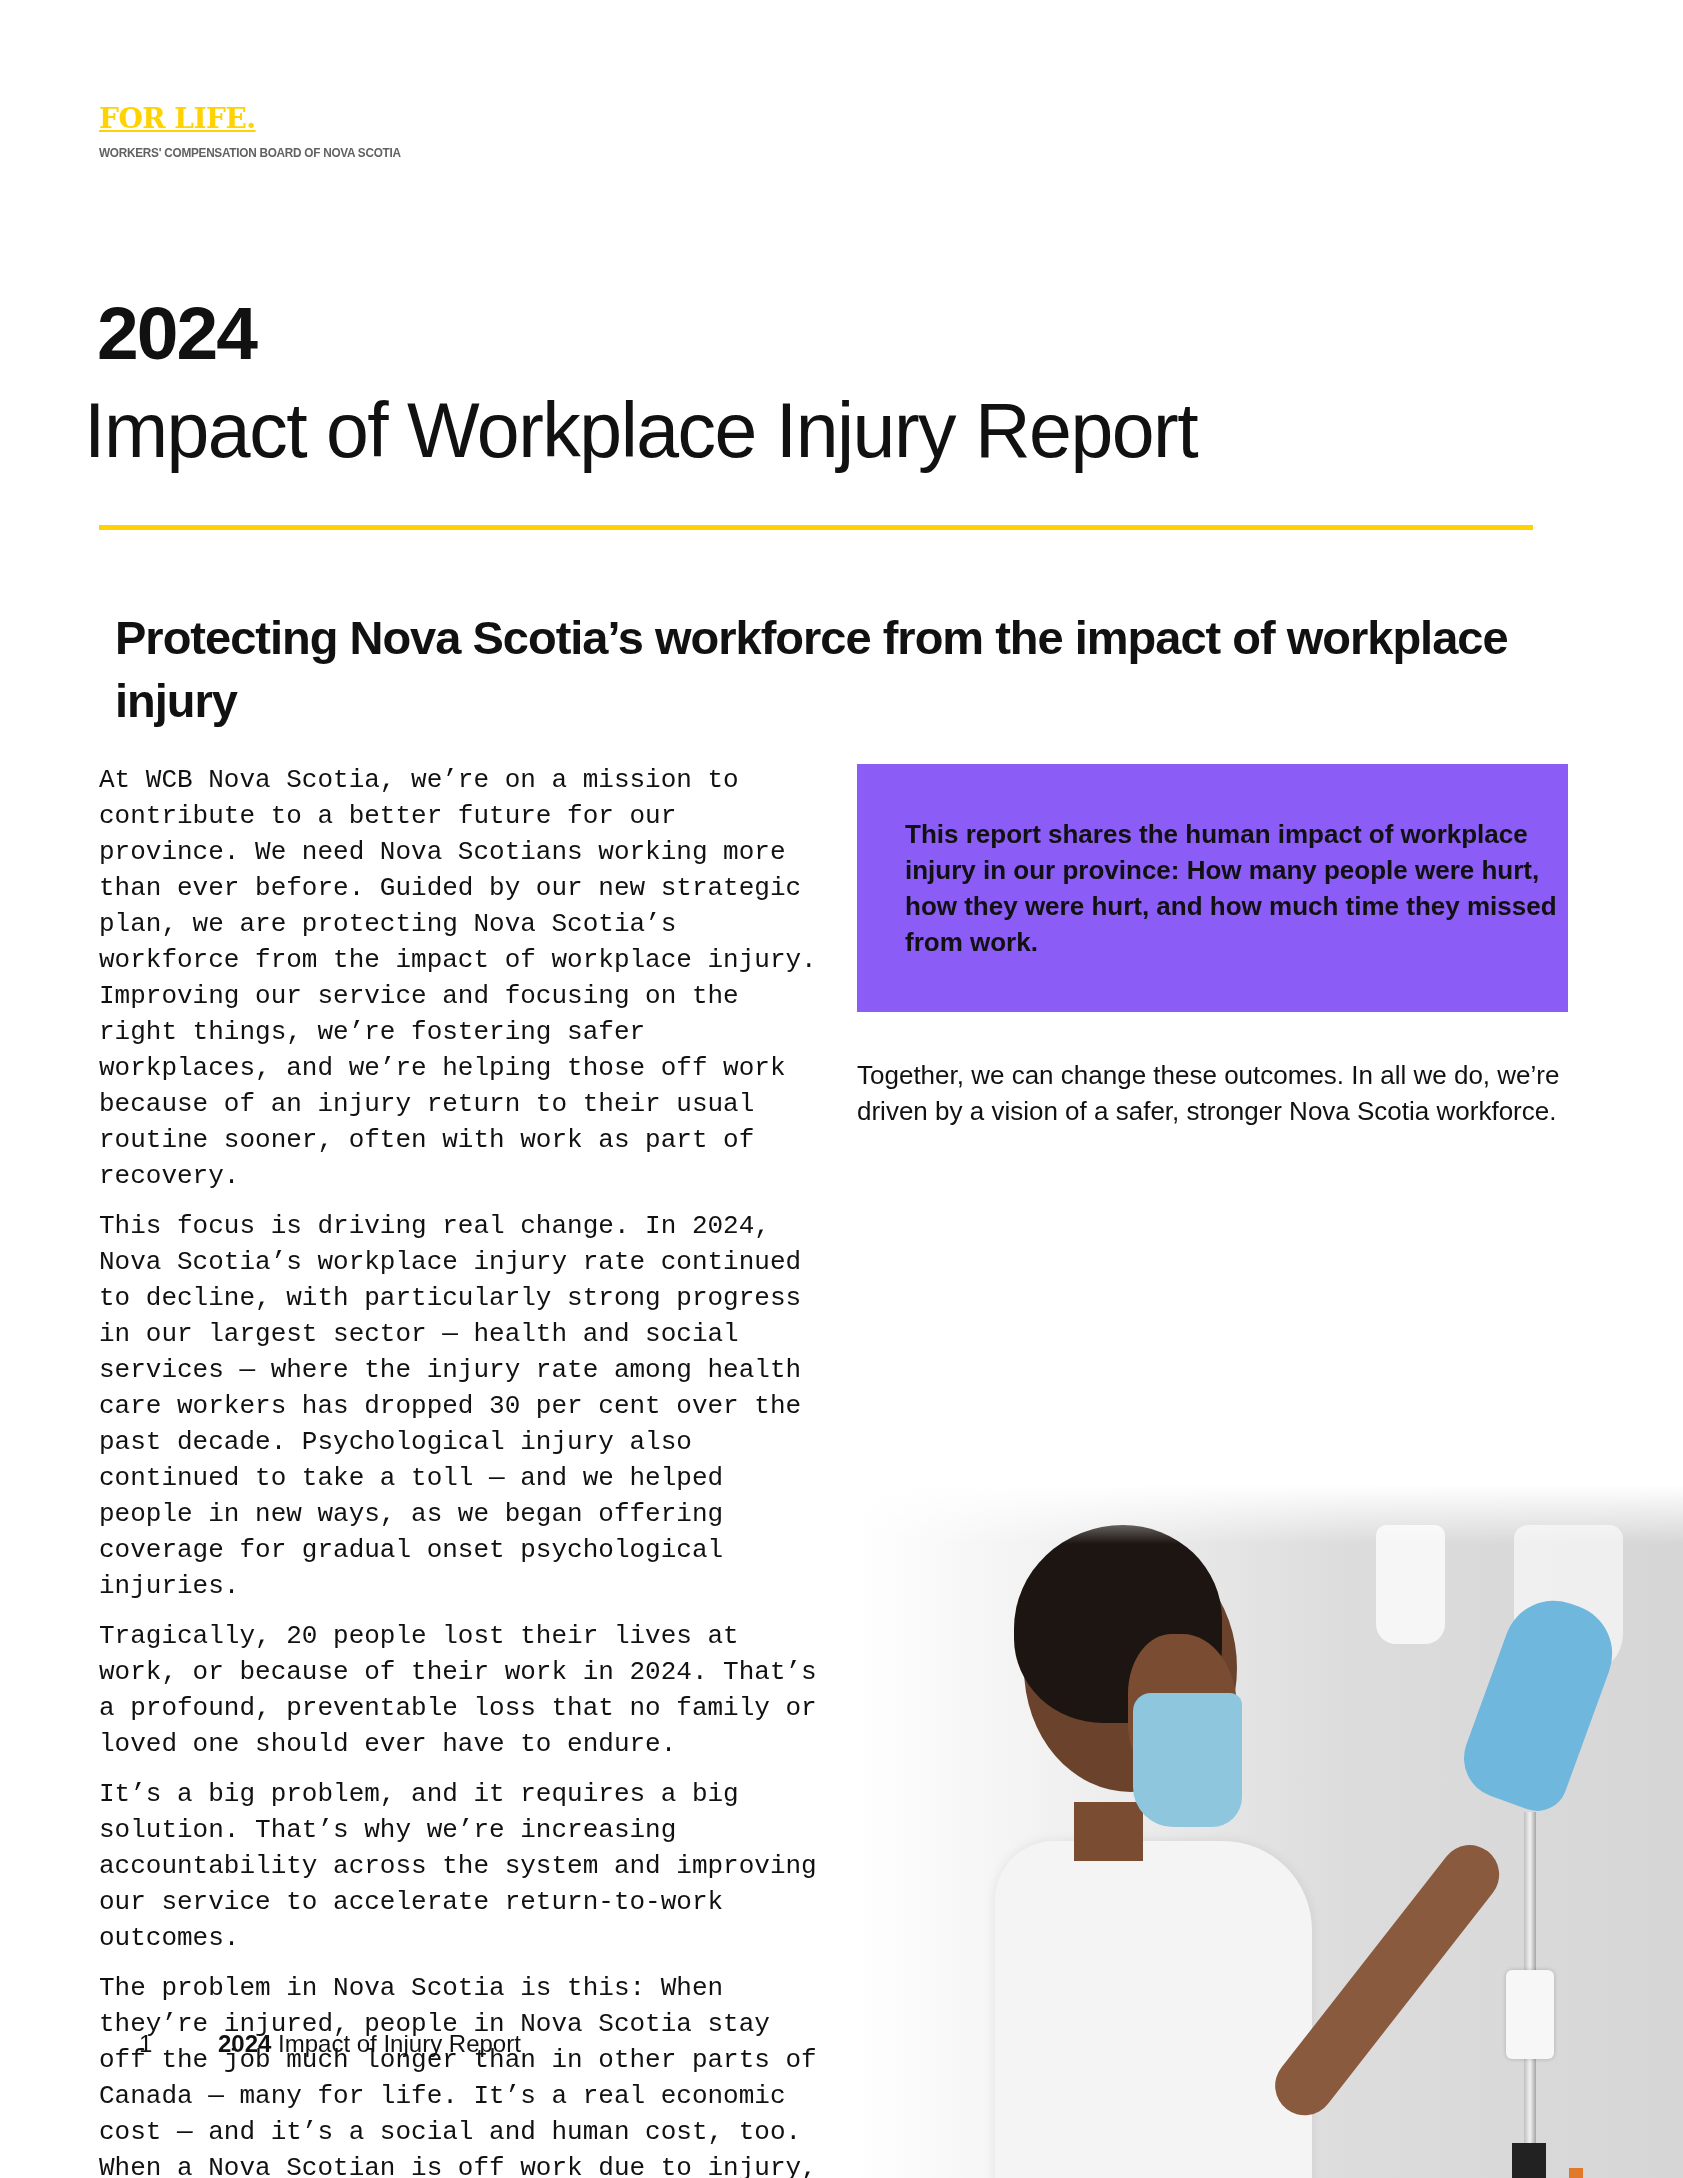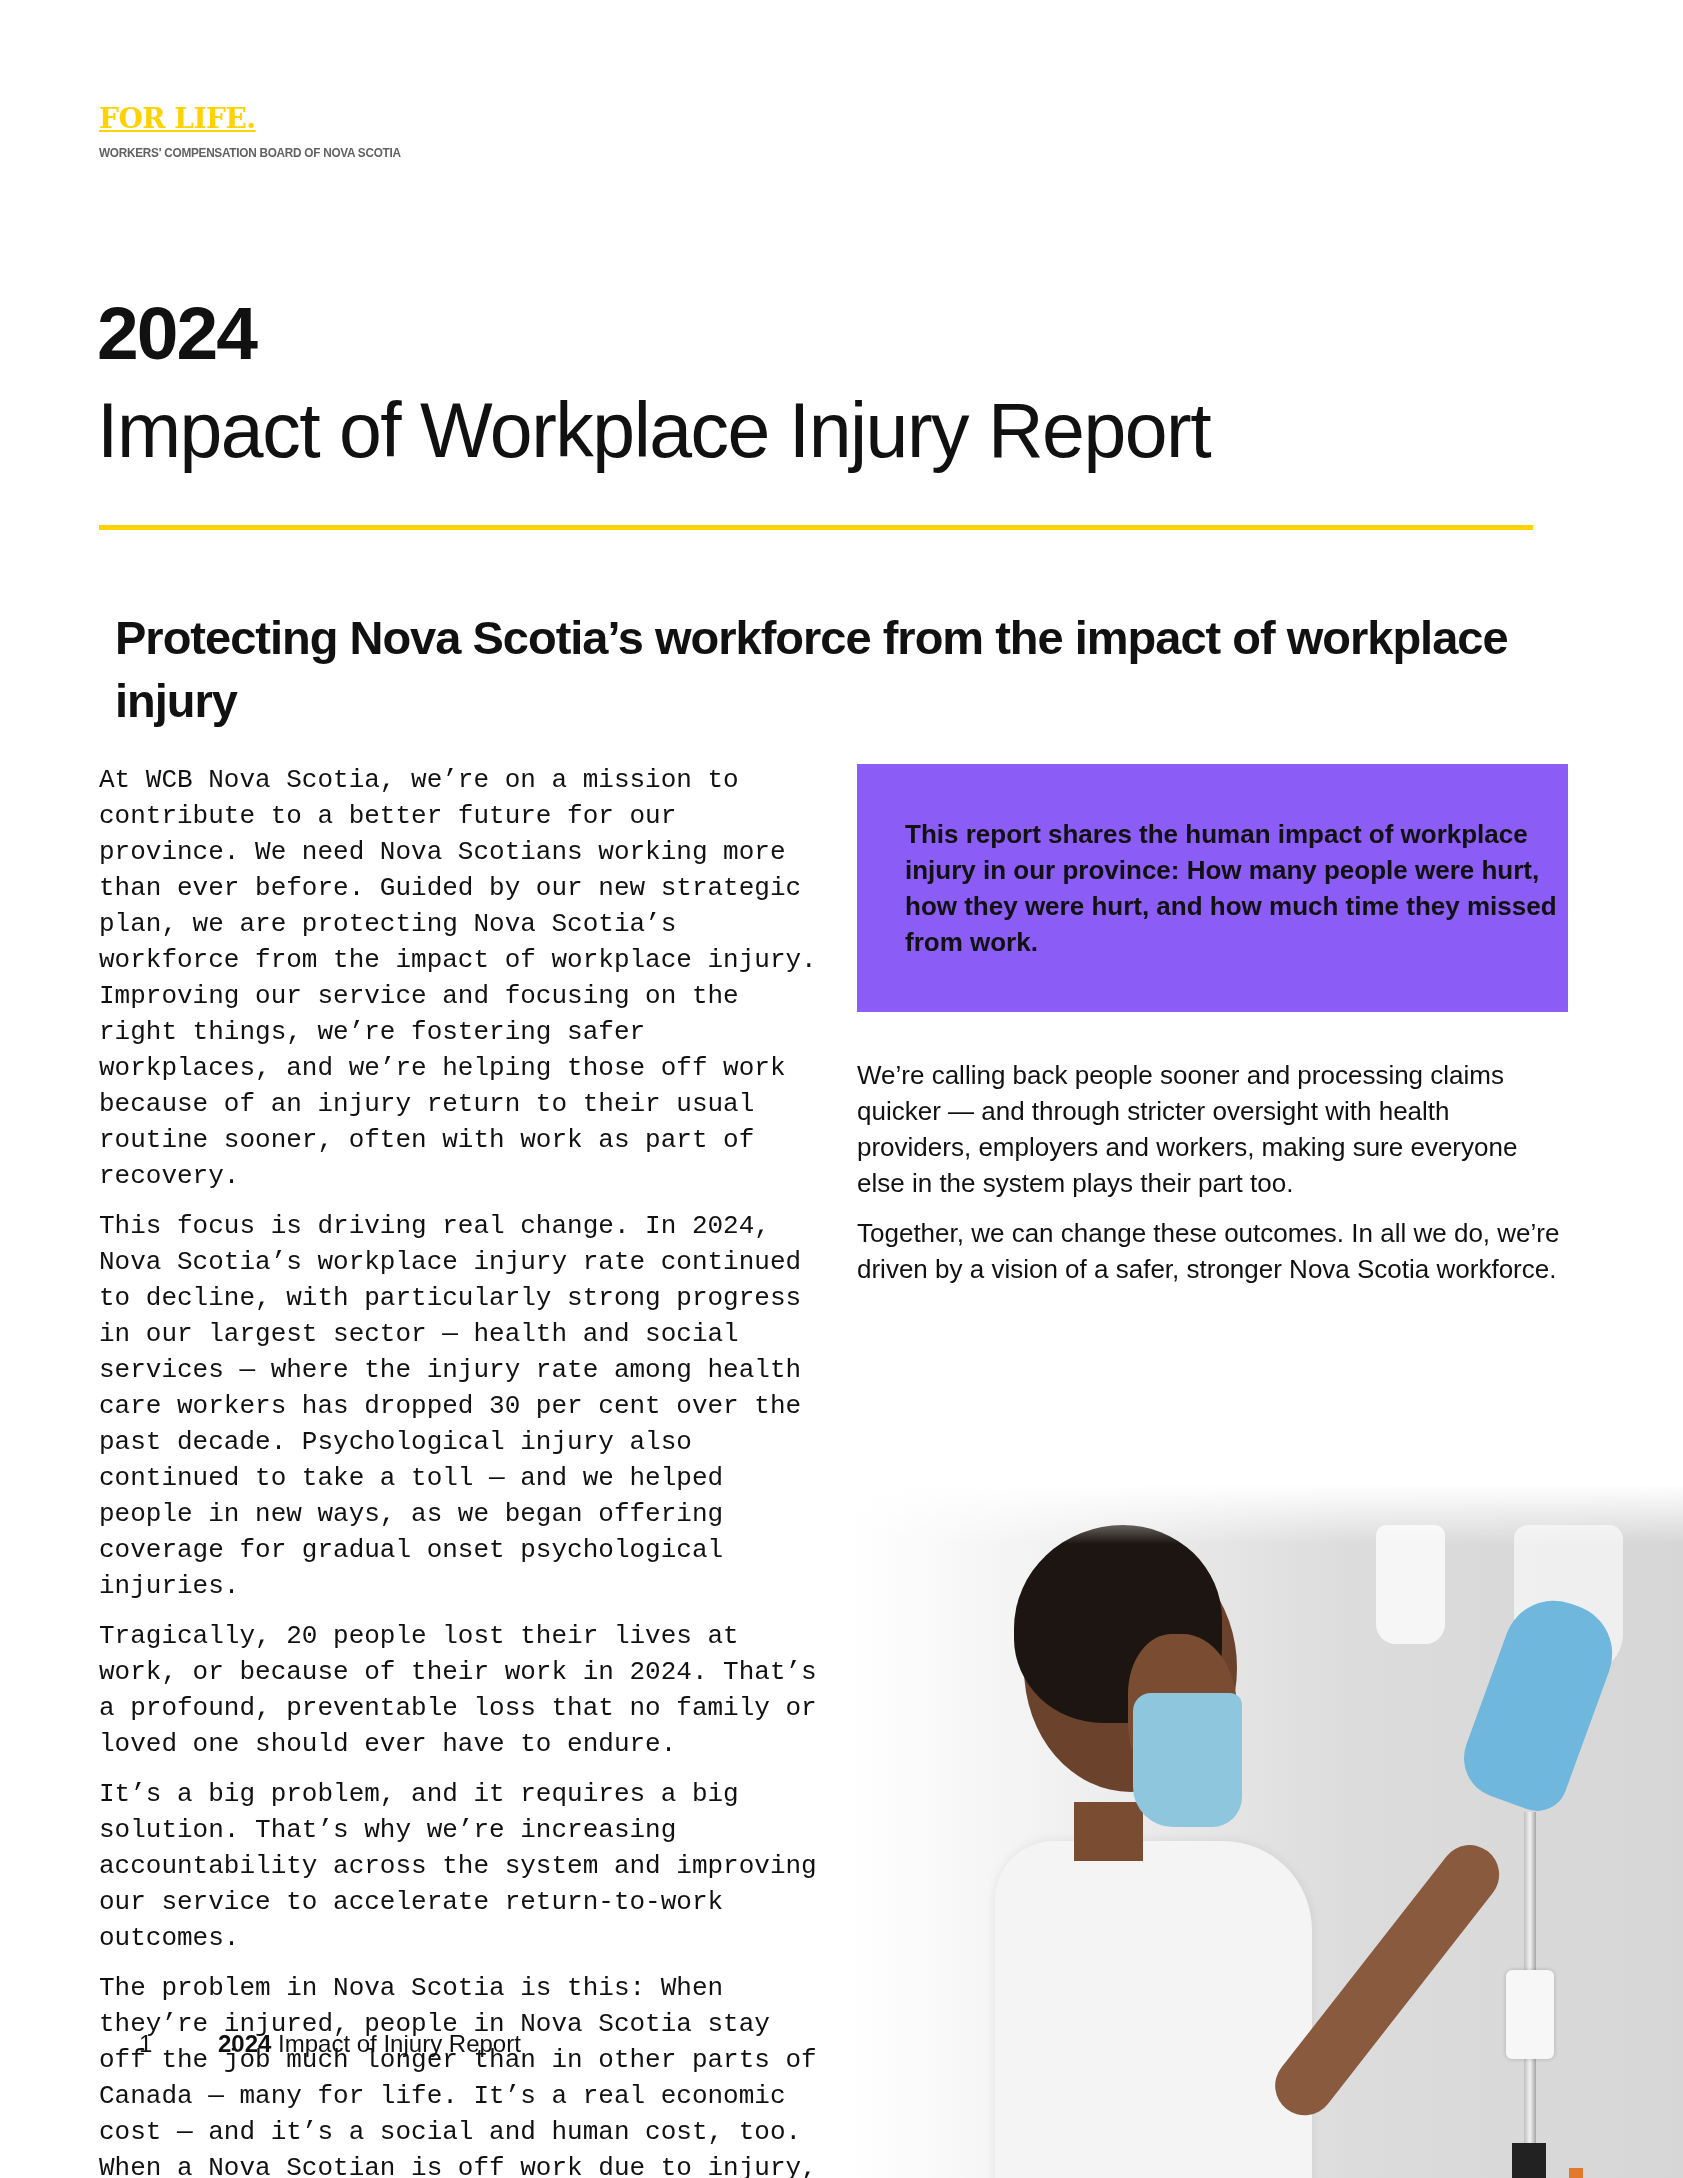--- a/index.html
+++ b/index.html
@@ -3,21 +3,21 @@
 <meta charset="utf-8">
 <style>
   html, body { margin:0; padding:0; }
   body { width:1683px; height:2178px; background:#ffffff; position:relative; overflow:hidden;
          font-family:"Liberation Sans", "DejaVu Sans", sans-serif; color:#111; }
   .logo { position:absolute; left:99px; top:97px; }
   .logo .l1 { font-family:"DejaVu Serif", serif; font-weight:bold; font-size:40px; color:#616264; line-height:44px; letter-spacing:-0.5px; }
   .logo .l2 { font-family:"DejaVu Serif", serif; font-weight:bold; font-size:28px; color:#FFD200; line-height:44px; letter-spacing:-0.5px;text-decoration:underline; }
   .logo .l3 { font-family:"Liberation Sans", sans-serif; font-weight:bold; font-size:13.4px; color:#616264; margin-top:4px; letter-spacing:-0.3px; transform:scaleX(0.88); transform-origin:left; }
   .year { position:absolute; left:97px; top:289px; font-size:75px; font-weight:bold; letter-spacing:-2px; line-height:89px; }
-  .title { position:absolute; left:97px; top:381px; font-size:77px; font-weight:normal; letter-spacing:-1.5px; line-height:99px; }
+  .title { position:absolute; left:84px; top:381px; font-size:77px; font-weight:normal; letter-spacing:-1.5px; line-height:99px; }
   .rule { position:absolute; left:99px; top:525px; width:1434px; height:5px; background:#FFD200; }
   .heading { position:absolute; left:99px; top:590px; width:1485px; font-size:47px; font-weight:bold; line-height:63px; letter-spacing:-1px; }
   .col-left { position:absolute; left:99px; top:762px; width:733px; font-size:26px; line-height:36px; }
   .col-left p { margin:0 0 14px 0;font-family:Liberation Mono, monospace; }
   .callout { position:absolute; left:857px; top:764px; width:711px; height:248px; background:#8b5cf6; }
   .callout p { position:absolute; left:48px; top:52px; width:653px; margin:0; font-size:26px; font-weight:bold; line-height:36px; }
   .col-right { position:absolute; left:857px; top:1057px; width:713px; font-size:26px; line-height:36px; }
   .col-right p { margin:0 0 14px 0; }
   .footer { position:absolute; left:99px; top:2030px; font-size:24px;margin-left:40px; }
   .footer .num { display:inline-block; width:79px; }
@@ -60,21 +60,20 @@
   <p>Tragically, 20 people lost their lives at work, or because of their work in 2024. That’s a profound, preventable loss that no family or loved one should ever have to endure.</p>
   <p>It’s a big problem, and it requires a big solution. That’s why we’re increasing accountability across the system and improving our service to accelerate return-to-work outcomes.</p>
   <p>The problem in Nova Scotia is this: When they’re injured, people in Nova Scotia stay off the job much longer than in other parts of Canada — many for life. It’s a real economic cost — and it’s a social and human cost, too. When a Nova Scotian is off work due to injury, they’re not building homes, or serving meals, or helping someone heal in hospital.</p>
 </div>
 
 <div class="callout">
   <p>This report shares the human impact of workplace injury in our province: How many people were hurt, how they were hurt, and how much time they missed from work.</p>
 </div>
 
 <div class="col-right">
-  <p>We’re calling back people sooner and processing claims quicker — and through stricter oversight with health providers, employers and workers, making sure everyone else in the system plays their part too.</p>
   <p>Together, we can change these outcomes. In all we do, we’re driven by a vision of a safer, stronger Nova Scotia workforce.</p>
 </div>
 
 <div class="photo">
   <div class="bag1"></div>
   <div class="bag2"></div>
   <div class="pole"></div>
   <div class="pump"></div>
   <div class="clamp"></div>
   <div class="orange"></div>

